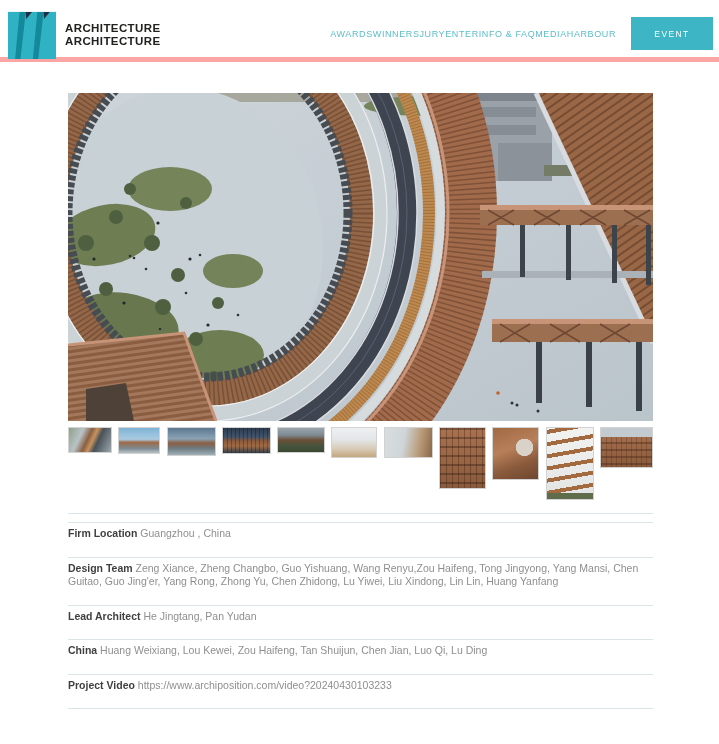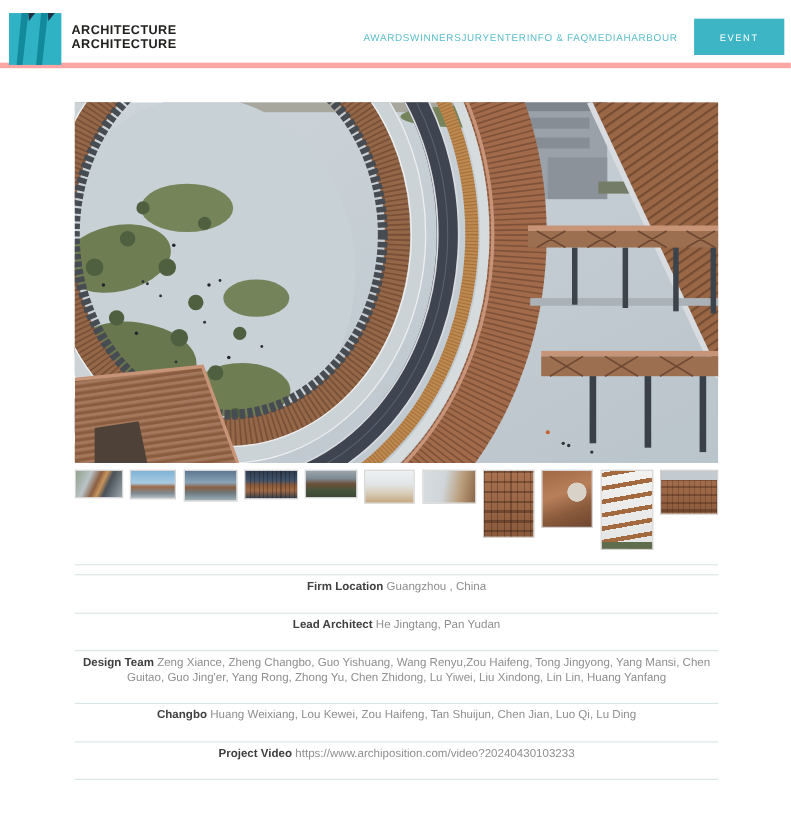--- a/index.html
+++ b/index.html
@@ -21,21 +21,21 @@
 
   #thumbs{margin-top:6px;height:86px;display:flex;align-items:flex-start;justify-content:space-between;}
   .thumb{border:1px solid #d2d2d2;box-sizing:border-box;cursor:pointer;flex:0 0 auto;}
 
   .divider{border-top:1px solid #d9e5e7;height:0;}
 
   h1{margin:9px 0 0 0;font-size:17.5px;line-height:26px;letter-spacing:2.6px;
      color:#3d434e;font-weight:600;}
 
   #details{margin-top:8px;}
-  .drow{border-top:1px solid #d9e5e7;padding:4px 0 16px;font-size:10.5px;line-height:13.5px;text-align:center;}
+  .drow{border-top:1px solid #d9e5e7;padding:4px 0 16px;font-size:10.5px;line-height:13.5px;}
   .drow:last-child{border-bottom:1px solid #d9e5e7;}
   .dlbl{font-weight:bold;color:#3f3f3f;}
   .dval{color:#8f8f8f;text-decoration:none;}
   a.dval{cursor:pointer;}
 </style>
 </head>
 <body>
 
 <header>
   <a class="brand">
@@ -222,19 +222,19 @@
       <div class="thumb" style="width: 47px; height: 53px; background: radial-gradient(circle at 70% 38%, rgb(216, 210, 200) 0px, rgb(216, 210, 200) 19%, rgba(0, 0, 0, 0) 20%), linear-gradient(160deg, rgb(160, 106, 69) 0%, rgb(184, 128, 90) 40%, rgb(138, 90, 60) 70%, rgb(110, 70, 47) 100%);"></div>
       <div class="thumb" style="width: 48px; height: 73px; background: linear-gradient(0deg, rgb(95, 109, 76) 0px, rgb(95, 109, 76) 9%, rgba(0, 0, 0, 0) 9%), repeating-linear-gradient(-10deg, rgb(163, 105, 63) 0px, rgb(163, 105, 63) 4px, rgba(0, 0, 0, 0) 4px, rgba(0, 0, 0, 0) 12px), linear-gradient(rgb(242, 242, 240), rgb(226, 228, 228));"></div>
       <div class="thumb" style="width: 53px; height: 41px; background: linear-gradient(rgb(195, 203, 208) 0px, rgb(195, 203, 208) 22%, rgba(0, 0, 0, 0) 22%), repeating-linear-gradient(rgba(60, 30, 15, 0.35) 0px, rgba(60, 30, 15, 0.35) 2px, rgba(0, 0, 0, 0) 2px, rgba(0, 0, 0, 0) 7px), repeating-linear-gradient(90deg, rgba(60, 30, 15, 0.25) 0px, rgba(60, 30, 15, 0.25) 1px, rgba(0, 0, 0, 0) 1px, rgba(0, 0, 0, 0) 5px), linear-gradient(rgb(169, 114, 80), rgb(138, 90, 60));"></div>
     </div>
 
   <div class="divider"></div>
 
 
   <div id="details">
       <div class="drow"><span class="dlbl">Firm Location</span> <span class="dval">Guangzhou , China</span></div>
+      <div class="drow"><span class="dlbl">Design Team</span> <span class="dval">Zeng Xiance, Zheng Changbo, Guo Yishuang, Wang Renyu,Zou Haifeng, Tong Jingyong, Yang Mansi, Chen Guitao, Guo Jing'er, Yang Rong, Zhong Yu, Chen Zhidong, Lu Yiwei, Liu Xindong, Lin Lin, Huang Yanfang</span></div>
       <div class="drow"><span class="dlbl">Lead Architect</span> <span class="dval">He Jingtang, Pan Yudan</span></div>
-      <div class="drow"><span class="dlbl">Design Team</span> <span class="dval">Zeng Xiance, Zheng Changbo, Guo Yishuang, Wang Renyu,Zou Haifeng, Tong Jingyong, Yang Mansi, Chen Guitao, Guo Jing'er, Yang Rong, Zhong Yu, Chen Zhidong, Lu Yiwei, Liu Xindong, Lin Lin, Huang Yanfang</span></div>
-      <div class="drow"><span class="dlbl">Changbo</span> <span class="dval">Huang Weixiang, Lou Kewei, Zou Haifeng, Tan Shuijun, Chen Jian, Luo Qi, Lu Ding</span></div>
+      <div class="drow"><span class="dlbl">China</span> <span class="dval">Huang Weixiang, Lou Kewei, Zou Haifeng, Tan Shuijun, Chen Jian, Luo Qi, Lu Ding</span></div>
       <div class="drow"><span class="dlbl">Project Video</span> <a class="dval">https://www.archiposition.com/video?20240430103233</a></div>
     </div>
 
 </main>
 
 </body></html>

